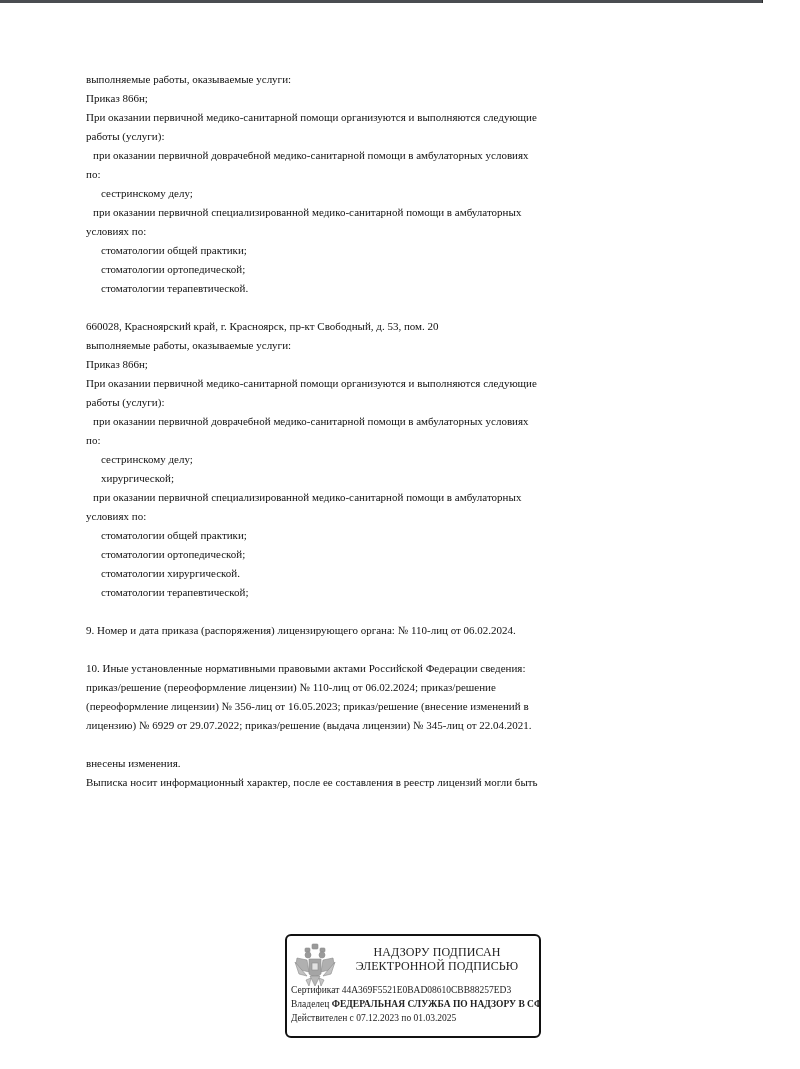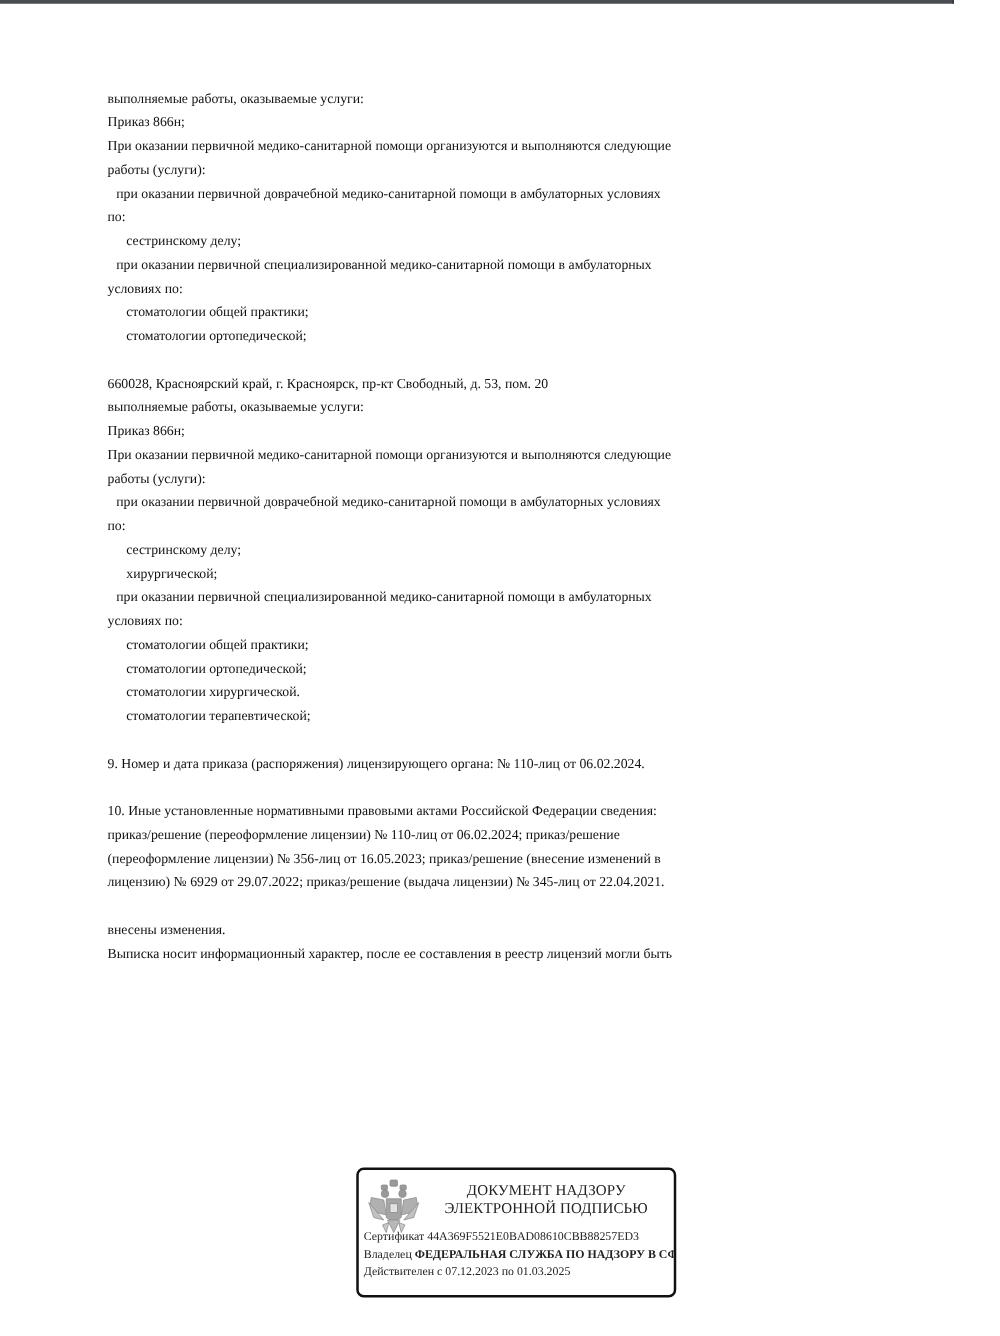--- a/index.html
+++ b/index.html
@@ -95,20 +95,21 @@
     <div class="line">Приказ 866н;</div>
     <div class="line">При оказании первичной медико-санитарной помощи организуются и выполняются следующие</div>
     <div class="line">работы (услуги):</div>
     <div class="line indent1">при оказании первичной доврачебной медико-санитарной помощи в амбулаторных условиях</div>
     <div class="line">по:</div>
     <div class="line indent2">сестринскому делу;</div>
     <div class="line indent1">при оказании первичной специализированной медико-санитарной помощи в амбулаторных</div>
     <div class="line">условиях по:</div>
     <div class="line indent2">стоматологии общей практики;</div>
     <div class="line indent2">стоматологии ортопедической;</div>
+    <div class="line indent2">стоматологии терапевтической.</div>
   </div>
 
   <div class="gap"></div>
 
   <div>
     <div class="line">660028, Красноярский край, г. Красноярск, пр-кт Свободный, д. 53, пом. 20</div>
     <div class="line">выполняемые работы, оказываемые услуги:</div>
     <div class="line">Приказ 866н;</div>
     <div class="line">При оказании первичной медико-санитарной помощи организуются и выполняются следующие</div>
     <div class="line">работы (услуги):</div>
@@ -165,21 +166,21 @@
         <path d="M16 17 L28 17 L28 32 Q22 37 16 32 Z" fill="#a5a5a5"></path>
         <rect x="19" y="21" width="6" height="7" fill="#e2e2e2"></rect>
 
         <path d="M17 34 L22 44 L27 34 Z" fill="#b8b8b8"></path>
         <path d="M13 38 L18 36 L16 44 Z" fill="#c8c8c8"></path>
         <path d="M31 38 L26 36 L28 44 Z" fill="#c8c8c8"></path>
       </g>
     </svg>
   </div>
   <div class="stamp-title">
-    <div>ДОКУМЕНТ НАДЗОРУ</div>
+    <div>НАДЗОРУ ПОДПИСАН</div>
     <div>ЭЛЕКТРОННОЙ ПОДПИСЬЮ</div>
   </div>
   <div class="stamp-info">
     <div>
       <span>Сертификат</span>
       <span>44A369F5521E0BAD08610CBB88257ED3</span>
     </div>
     <div>
       <span>Владелец</span>
       <b>ФЕДЕРАЛЬНАЯ СЛУЖБА ПО НАДЗОРУ В СФЕРЕ ЗДРАВООХРАНЕНИЯ</b>

